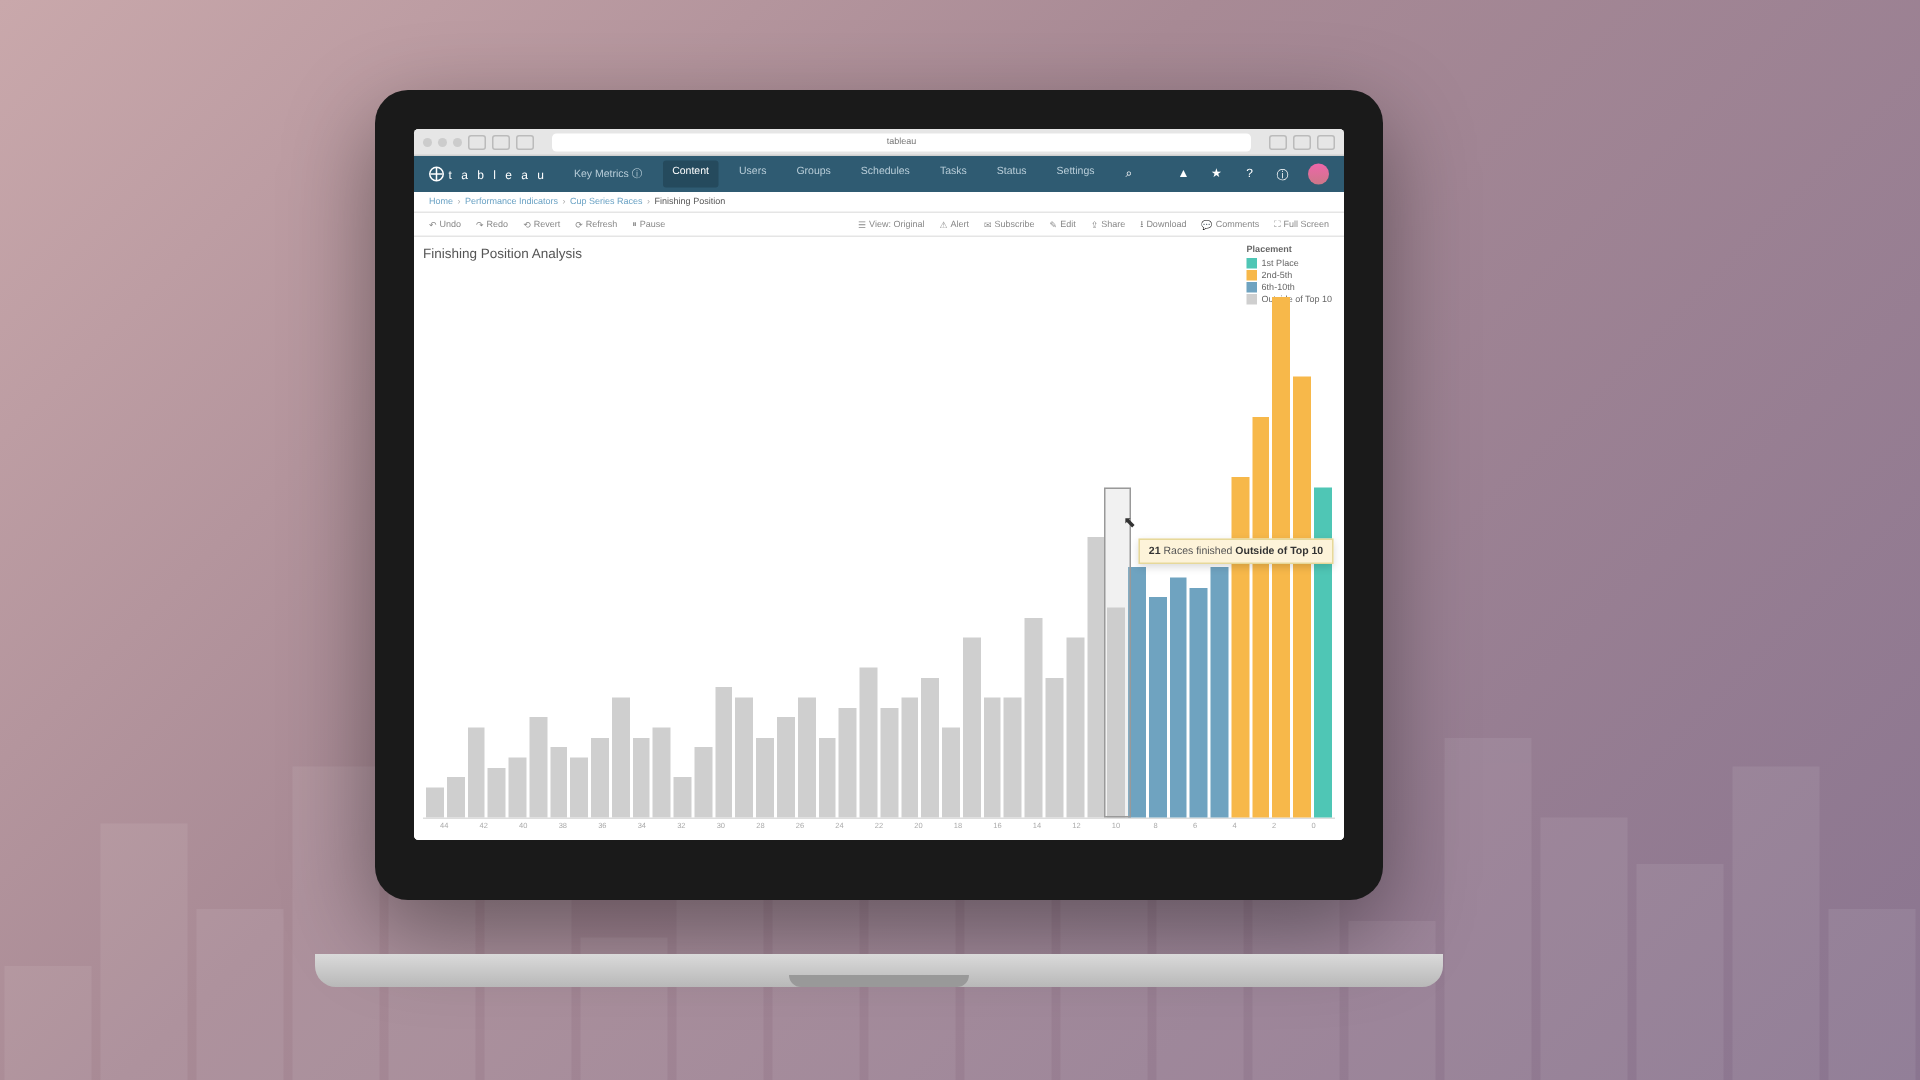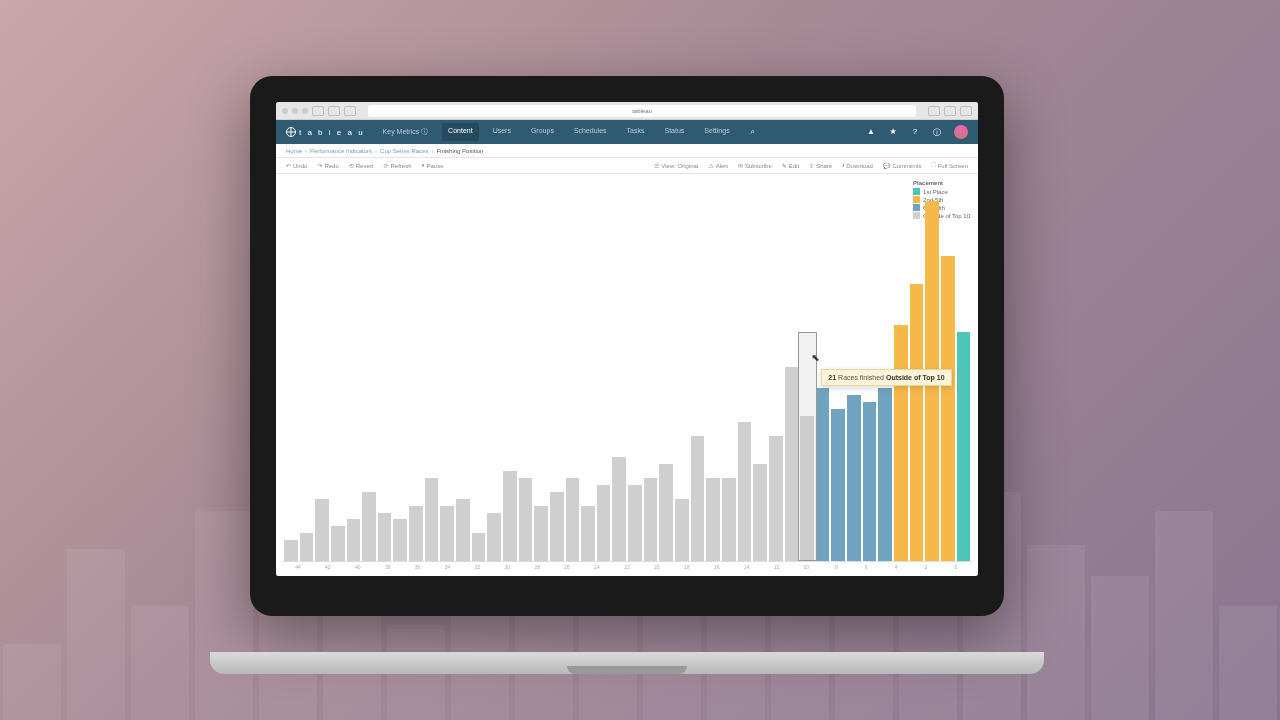--- a/index.html
+++ b/index.html
@@ -26,23 +26,22 @@
     flex: 1;
     background: rgba(255,255,255,0.15);
     margin: 0 3px;
   }
 
   
   .laptop {
     position: absolute;
     left: 250px;
     top: 60px;
-    width: 754px;
+    width: 672px;
     height: 580px;
-    margin-top: 16px;
   }
   .laptop-bezel {
     background: #1a1a1a;
     border-radius: 22px;
     padding: 26px 26px 40px 26px;
     width: 100%;
     height: 540px;
     box-shadow: 0 20px 60px rgba(0,0,0,0.4);
   }
   .laptop-base {
@@ -396,20 +395,21 @@
               <span>Comments</span>
             </div>
             <div class="tool">
               <span>⛶</span>
               <span>Full Screen</span>
             </div>
           </div>
       </div>
 
       <div class="content">
+        <div class="chart-title">Finishing Position Analysis</div>
 
         <div class="legend">
           <div class="legend-title">Placement</div>
           <div id="legend-items">
               <div class="legend-item">
                 <span class="legend-swatch" style="background:#4fc6b5"></span>
                 <span>1st Place</span>
               </div>
               <div class="legend-item">
                 <span class="legend-swatch" style="background:#f7b84a"></span>

